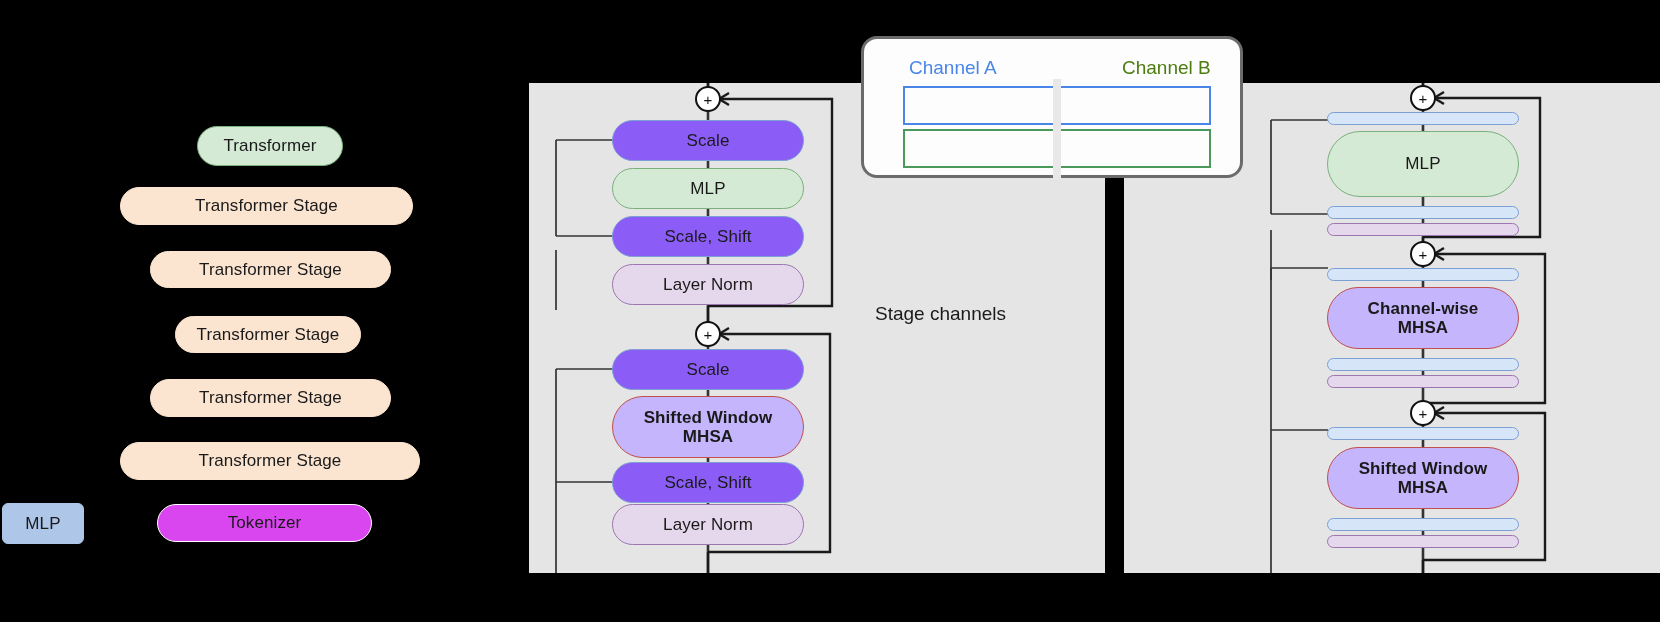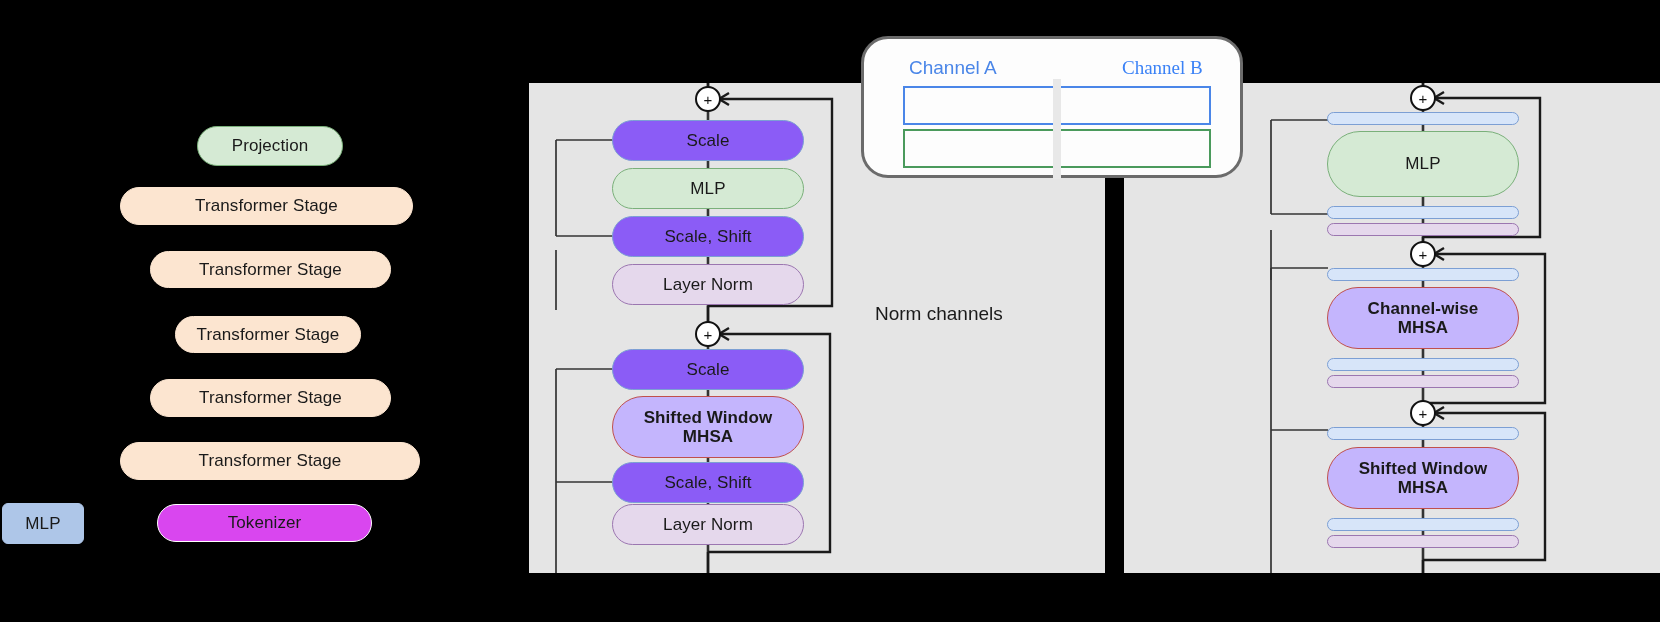--- a/index.html
+++ b/index.html
@@ -91,61 +91,61 @@
     border:3px solid #6b6b6b;
     border-radius:16px;
     box-sizing:border-box;
   }
   .chan-label {
     position:absolute;
     font-size:19px;
     white-space:nowrap;
   }
   .chan-label.a { color:#4a86e8; }
-  .chan-label.b { color:#3b82f6;font-family:Liberation Serif, serif; }
+  .chan-label.b { color:#4d7c0f; }
   .chan-box {
     position:absolute;
     box-sizing:border-box;
     border:2.2px solid #4a86e8;
     background:#fdfdfd;
   }
   .chan-box.green-box { border-color:#4a9a5c; }
   .chan-divider {
     position:absolute;
     background:#e8e8e8;
     width:8px;
   }
 </style>
 </head>
 <body>
 
 <div class="stage">
 
   <div id="arch-col">
 
-    <div class="pill green" style="left:197px; top:126px; width:146px; height:40px;">Projection</div>
+    <div class="pill green" style="left:197px; top:126px; width:146px; height:40px;">Transformer</div>
 
     <div class="pill orange" style="left:120px; top:187px; width:293px; height:38px;">Transformer Stage</div>
 
     <div class="pill orange" style="left:150px; top:251px; width:241px; height:37px;">Transformer Stage</div>
 
     <div class="pill orange" style="left:175px; top:316px; width:186px; height:37px;">Transformer Stage</div>
 
     <div class="pill orange" style="left:150px; top:379px; width:241px; height:38px;">Transformer Stage</div>
 
     <div class="pill orange" style="left:120px; top:442px; width:300px; height:38px;">Transformer Stage</div>
 
     <div class="pill white" style="left:157px; top:504px; width:215px; height:38px;">Tokenizer</div>
 
     <div class="pill bluesolid" style="left:2px; top:503px; width:82px; height:41px; font-size:17px;">MLP</div>
   </div>
 
   <div class="panel" style="left:529px; top:83px; width:576px; height:490px;"></div>
 
-  <div class="panel-label" style="left:875px; top:303px;">Norm channels</div>
+  <div class="panel-label" style="left:875px; top:303px;">Stage channels</div>
 
   <svg class="wires" width="1660" height="622">
 
     <line class="spine" x1="708" y1="83" x2="708" y2="573" stroke="#c9d4e6" stroke-width="5"></line>
 
     <line x1="708" y1="83" x2="708" y2="90"></line>
 
     <polyline points="718,99 832,99 832,306 708,306"></polyline>
 
     <polyline points="729,93 719,99 729,105" stroke-width="2.6"></polyline>
@@ -236,21 +236,21 @@
 
   <div class="plus" style="left:1410px; top:400px;">
       <span>+</span>
     </div>
   <div class="bar blue" style="left:1327px; top:427px; width:192px; height:13px;"></div>
   <div class="pill red" style="left:1327px; top:447px; width:192px; height:62px;">Shifted Window
 MHSA</div>
   <div class="bar blue" style="left:1327px; top:518px; width:192px; height:13px;"></div>
   <div class="bar purple" style="left:1327px; top:535px; width:192px; height:13px;"></div>
 
-  <div id="channel-callout" style="left:861px; top:36px; width:382px; height:142px;border-radius:27px;">
+  <div id="channel-callout" style="left:861px; top:36px; width:382px; height:142px;">
 
     <div class="chan-label a" style="left:45px; top:18px;">Channel A</div>
     <div class="chan-label b" style="left:258px; top:18px;">Channel B</div>
 
     <div class="chan-box" style="left:39px; top:47px; width:308px; height:39px;"></div>
     <div class="chan-box green-box" style="left:39px; top:90px; width:308px; height:39px;"></div>
 
     <div class="chan-divider" style="left:189px; top:40px; height:100px;"></div>
   </div>
 

